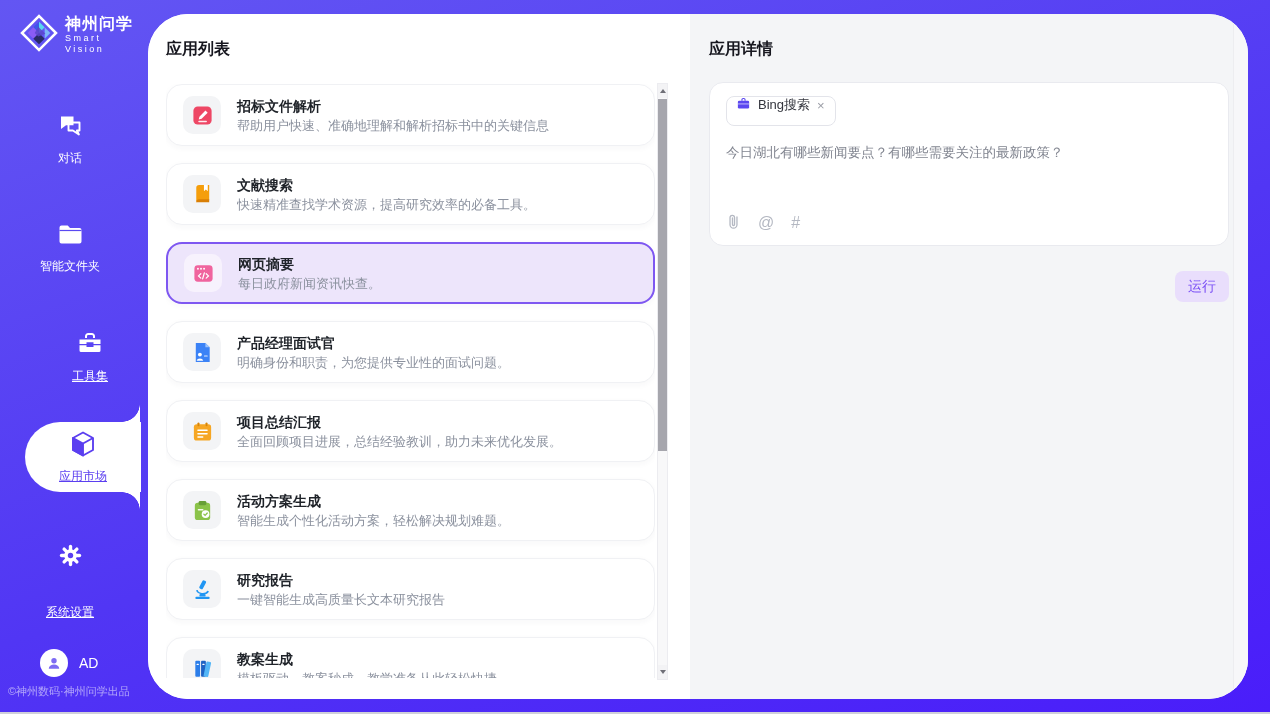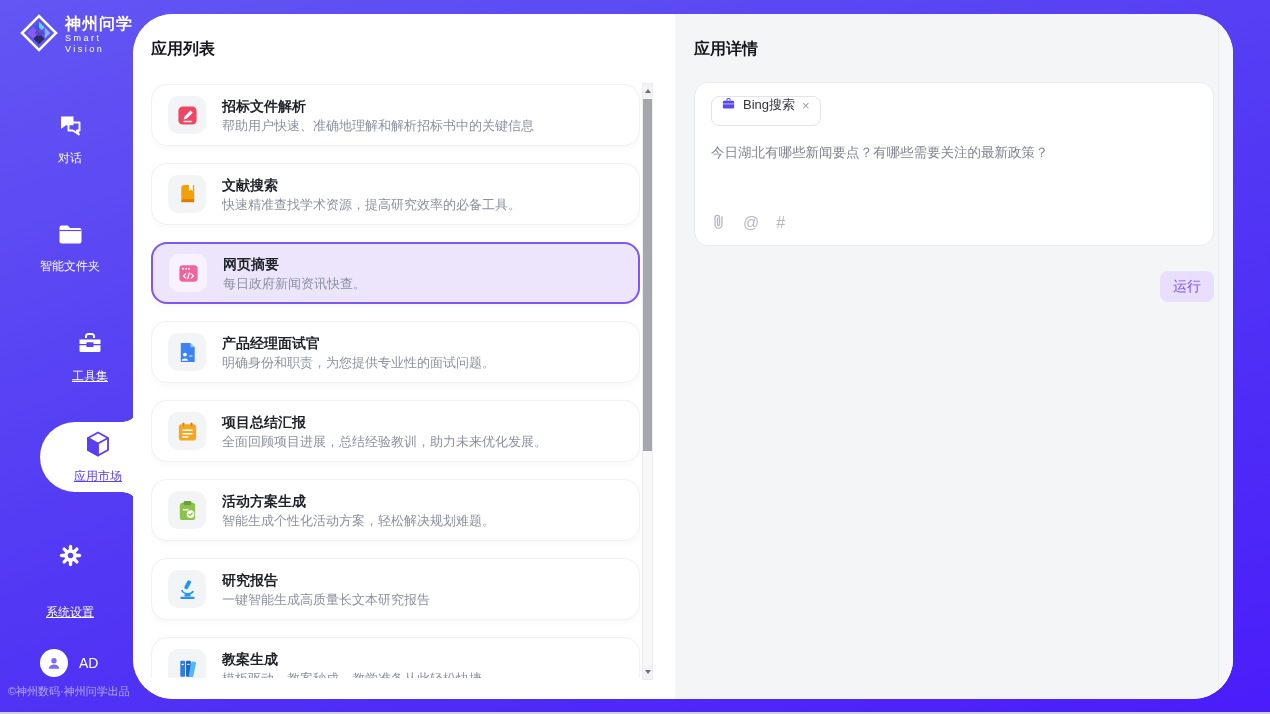--- a/index.html
+++ b/index.html
@@ -7,32 +7,32 @@
   .app { position:relative; width:1270px; height:712px; background:linear-gradient(160deg,#6356f3 0%,#5136f4 55%,#4a1dfa 100%); overflow:hidden; }
 
   
   .sidebar { position:absolute; left:0; top:0; width:140px; height:712px; }
   .brand { position:absolute; left:20px; top:14px; display:flex; align-items:center; gap:7px; }
   .brand-txt .bn { color:#fff; font-size:16px; font-weight:bold; letter-spacing:1px; line-height:18px; }
   .brand-txt .bs { color:#fff; font-size:9px; letter-spacing:2.5px; line-height:11px; }
   .nav-item { position:absolute; left:0; width:140px; display:flex; flex-direction:column; align-items:center; gap:8px; cursor:pointer; }
   .nav-item .lbl { color:#fff; font-size:12px; }
   .nav-item.u .lbl { text-decoration:underline; }
-  .nav-pill { position:absolute; left:40px; top:422px; width:116px; height:70px; background:#fff; border-radius:35px 0 0 35px; display:flex; flex-direction:column; align-items:center; justify-content:center; gap:5px; cursor:pointer; }
+  .nav-pill { position:absolute; left:25px; top:422px; width:116px; height:70px; background:#fff; border-radius:35px 0 0 35px; display:flex; flex-direction:column; align-items:center; justify-content:center; gap:5px; cursor:pointer; }
   .nav-pill .lbl { color:#5b3ff0; font-size:12px; text-decoration:underline; }
   .curve { position:absolute; right:0; width:18px; height:18px; }
   .curve.top { top:404px; background:radial-gradient(circle 18px at 0 0, rgba(0,0,0,0) 17.5px, #fff 18px); }
   .curve.bot { top:492px; background:radial-gradient(circle 18px at 0 100%, rgba(0,0,0,0) 17.5px, #fff 18px); }
   .user-row { position:absolute; left:40px; top:649px; display:flex; align-items:center; gap:11px; cursor:pointer; }
   .avatar { width:28px; height:28px; border-radius:50%; background:#fff; display:flex; align-items:center; justify-content:center; }
   .user-name { color:#fff; font-size:14px; }
   .copyright { position:absolute; left:8px; top:684px; width:132px; color:rgba(255,255,255,.55); font-size:11px; white-space:nowrap; }
 
   
-  .content { position:absolute; left:133px; top:14px; width:1100px; height:685px; background:#fff; border-radius:40px; overflow:hidden; display:flex; }
+  .content { position:absolute; left:148px; top:14px; width:1100px; height:685px; background:#fff; border-radius:40px; overflow:hidden; display:flex; }
 
   
   .list-panel { position:relative; width:543px; height:100%; background:#fff; padding:27px 0 0 18px; }
   .panel-title { font-size:16px; font-weight:bold; color:#17171f; line-height:16px; }
   .cards { margin-top:27px; width:489px; height:594px; overflow:hidden; display:flex; flex-direction:column; gap:17px; }
   .card { flex:0 0 62px; width:489px; background:#fff; border:1px solid #f0f1f4; border-radius:16px; box-shadow:0 2px 6px rgba(40,40,80,.04); display:flex; align-items:center; padding:0 8px 0 16px; gap:16px; cursor:pointer; }
   .card.selected { background:#ede5fb; border:2px solid #7e57f1; }
   .tile { width:38px; height:38px; border-radius:10px; background:#f3f4f6; display:flex; align-items:center; justify-content:center; flex:0 0 38px; }
   .card.selected .tile { background:#f7f2fd; }
   .card .t { font-size:14px; font-weight:bold; color:#1f2329; line-height:18px; }

